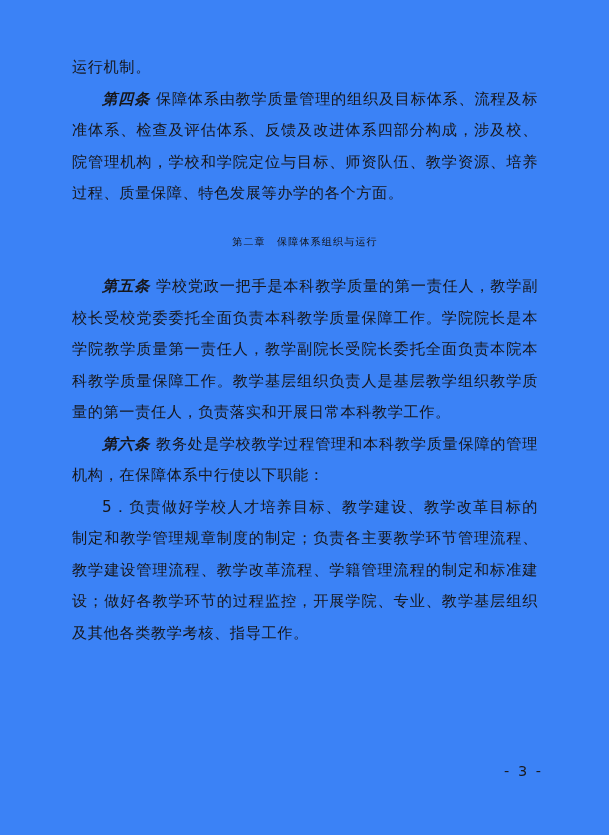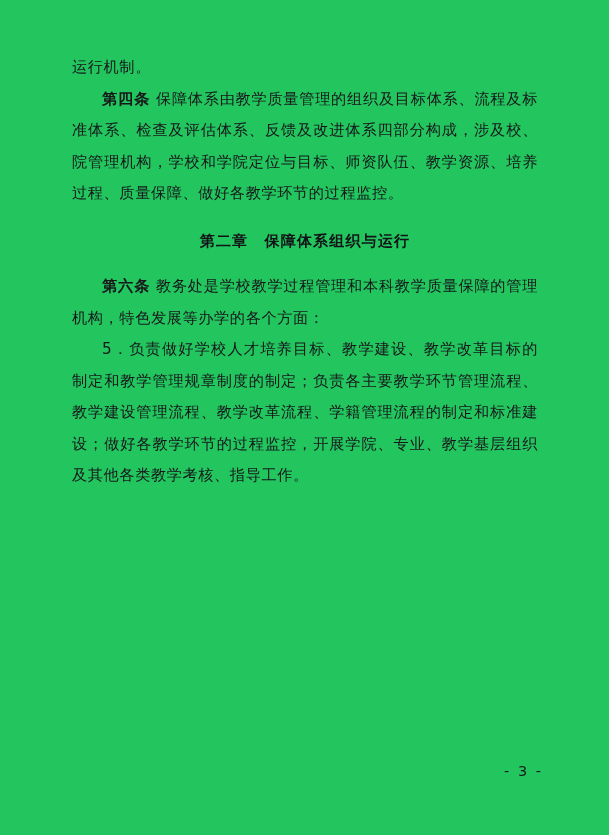--- a/index.html
+++ b/index.html
@@ -7,21 +7,21 @@
     padding: 0;
     background: #ffffff;
   }
   body {
     font-family: "DejaVu Sans", sans-serif;
   }
   .page {
     position: relative;
     width: 609px;
     height: 835px;
-    background: #22c55e;
+    background: #3b82f6;
     overflow: hidden;
     box-sizing: border-box;
     padding-left: 29px;
   }
   .content {
     position: absolute;
     left: 72px;
     top: 52px;
     width: 466px;
     color: #16161a;
@@ -35,25 +35,26 @@
     text-justify: inter-ideograph;
     margin: 0 0 0 0;
     color: #17171b;
   }
   .para.indent {
     text-indent: 30px;
   }
   .para .lead {
     font-weight: bold;
     letter-spacing: 0.8px;
+    font-style: italic;
   }
   .heading {
-    font-size: 15px;
+    font-size: 10px;
     line-height: 31.5px;
-    font-weight: bold;
+    font-weight: normal;
     text-align: center;
     letter-spacing: 1.2px;
     margin: 16px 0 14px 0;
     color: #131317;
   }
   .pagenum {
     position: absolute;
     right: 66px;
     bottom: 56px;
     font-size: 14.5px;
@@ -65,29 +66,33 @@
 </head>
 <body>
 
 <div class="page">
   <div class="content">
 
     <p class="para">运行机制。</p>
 
     <p class="para indent">
       <span class="lead">第四条</span>
-      <span>保障体系由教学质量管理的组织及目标体系、流程及标准体系、检查及评估体系、反馈及改进体系四部分构成，涉及校、院管理机构，学校和学院定位与目标、师资队伍、教学资源、培养过程、质量保障、做好各教学环节的过程监控。</span>
+      <span>保障体系由教学质量管理的组织及目标体系、流程及标准体系、检查及评估体系、反馈及改进体系四部分构成，涉及校、院管理机构，学校和学院定位与目标、师资队伍、教学资源、培养过程、质量保障、特色发展等办学的各个方面。</span>
     </p>
 
     <div class="heading">第二章　保障体系组织与运行</div>
 
+    <p class="para indent">
+      <span class="lead">第五条</span>
+      <span>学校党政一把手是本科教学质量的第一责任人，教学副校长受校党委委托全面负责本科教学质量保障工作。学院院长是本学院教学质量第一责任人，教学副院长受院长委托全面负责本院本科教学质量保障工作。教学基层组织负责人是基层教学组织教学质量的第一责任人，负责落实和开展日常本科教学工作。</span>
+    </p>
 
     <p class="para indent">
       <span class="lead">第六条</span>
-      <span>教务处是学校教学过程管理和本科教学质量保障的管理机构，特色发展等办学的各个方面：</span>
+      <span>教务处是学校教学过程管理和本科教学质量保障的管理机构，在保障体系中行使以下职能：</span>
     </p>
 
     <p class="para indent">5．负责做好学校人才培养目标、教学建设、教学改革目标的制定和教学管理规章制度的制定；负责各主要教学环节管理流程、教学建设管理流程、教学改革流程、学籍管理流程的制定和标准建设；做好各教学环节的过程监控，开展学院、专业、教学基层组织及其他各类教学考核、指导工作。</p>
 
 
   </div>
 
   <div class="pagenum">- 3 -</div>
 </div>
 

